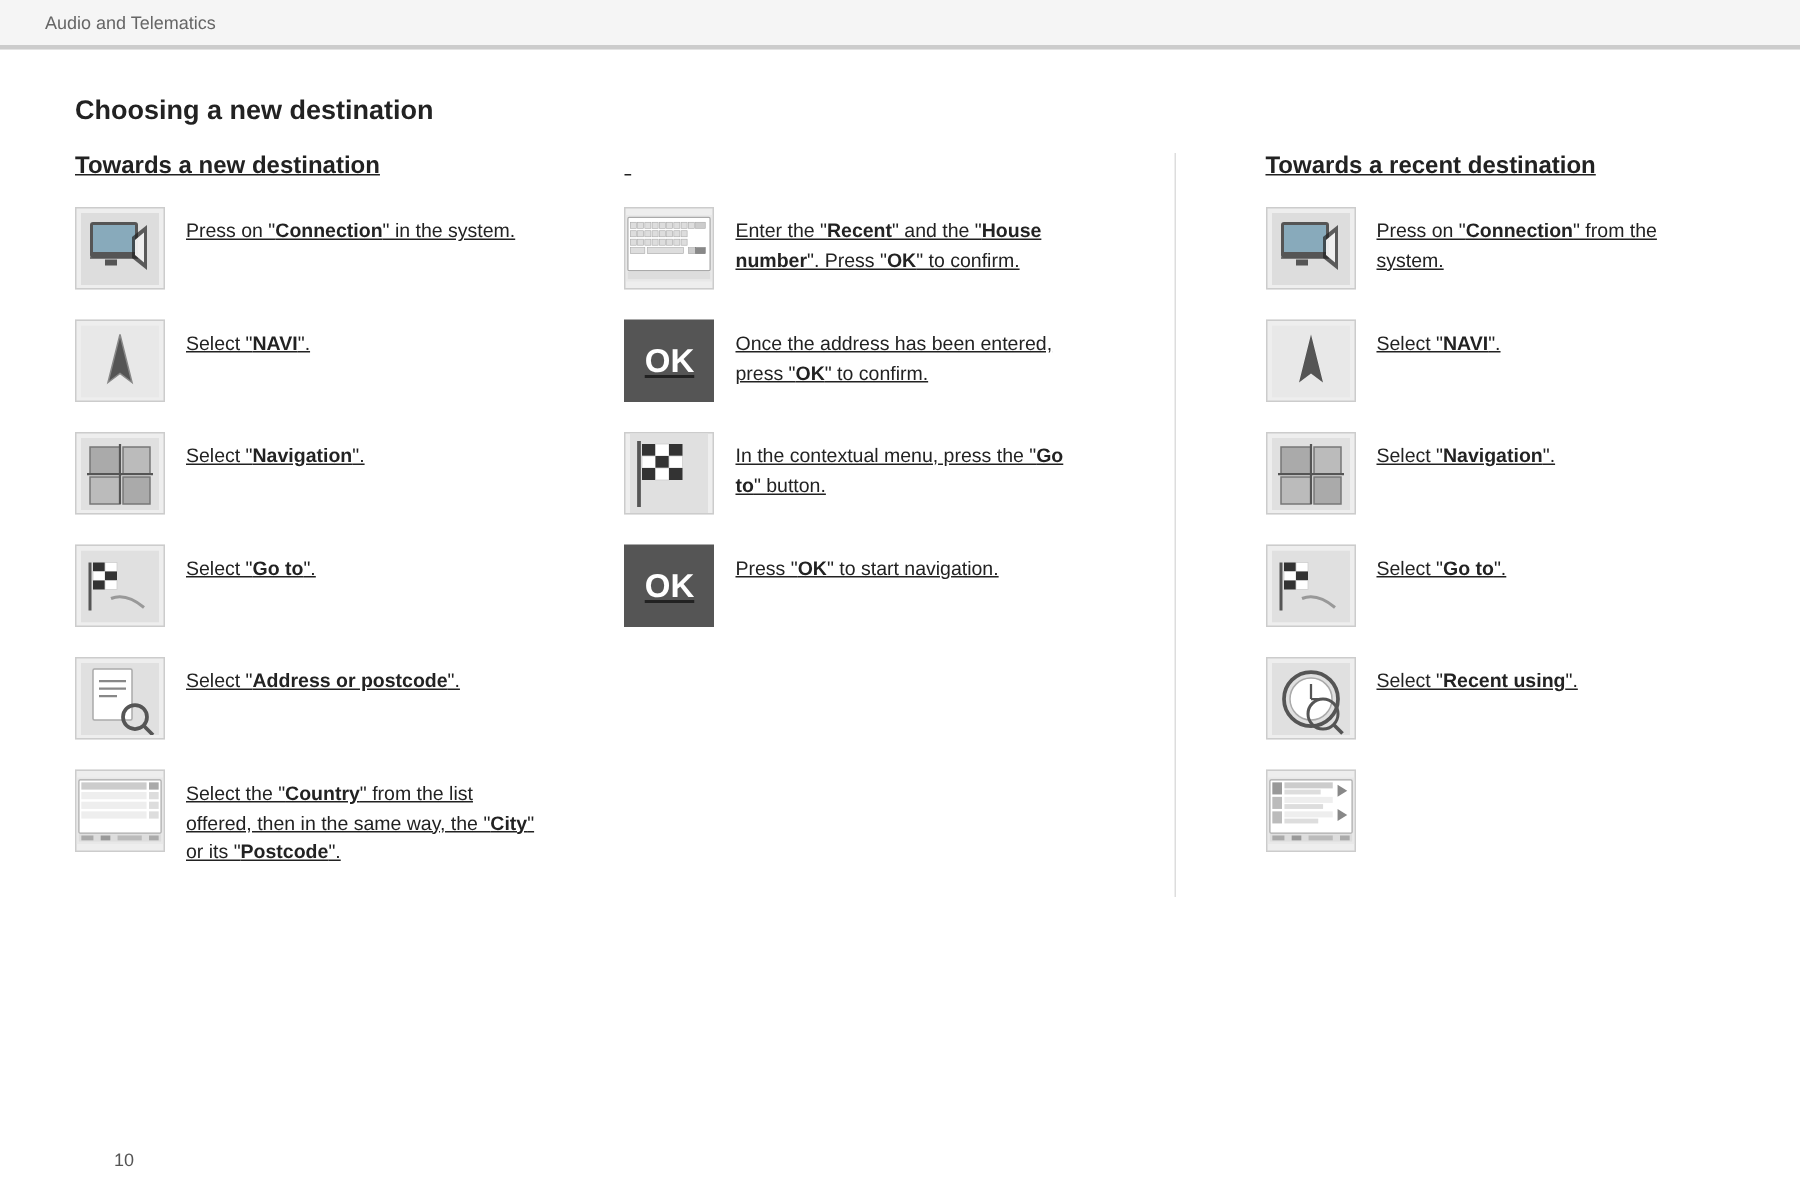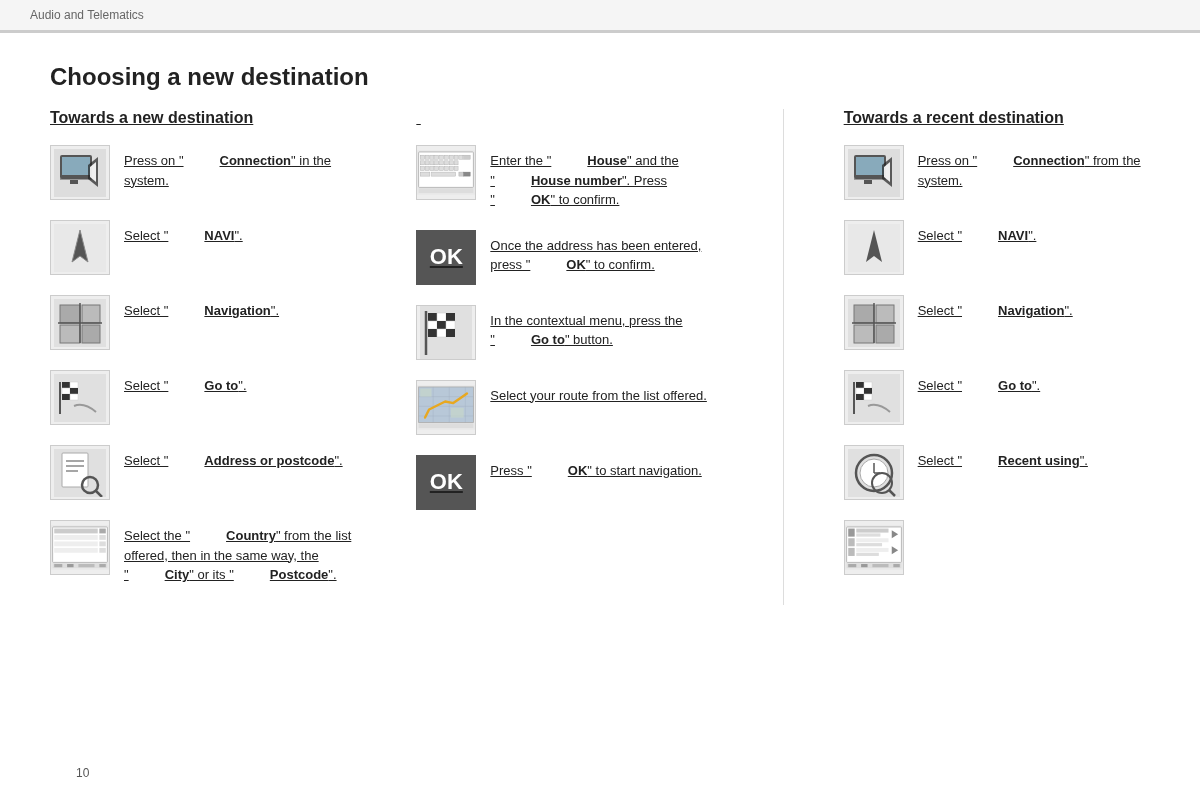--- a/index.html
+++ b/index.html
@@ -25,21 +25,21 @@
       color: #666;
     }
 
     
     .main-content {
       padding: 30px 50px 40px 50px;
     }
 
     
     .page-title {
-      font-size: 24px;
+      font-size: 18px;
       font-weight: bold;
       margin-bottom: 18px;
     }
 
     
     .columns {
       display: flex;
       gap: 60px;
       text-decoration: underline;
     }
@@ -76,21 +76,20 @@
     }
 
     .step-text {
       padding-top: 6px;
       font-size: 13px;
       line-height: 1.5;
     }
 
     .step-text b {
       font-weight: bold;
-      margin-left: 36px;
     }
 
     .ok-button {
       background: #555;
       color: #fff;
       font-size: 22px;
       font-weight: bold;
       width: 60px;
       height: 55px;
       display: flex;
@@ -284,21 +283,21 @@
             <rect x="46" y="20" width="5" height="5" fill="#ddd" stroke="#aaa" stroke-width="0.5"></rect>
 
             <rect x="4" y="27" width="12" height="5" fill="#ddd" stroke="#aaa" stroke-width="0.5"></rect>
             <rect x="18" y="27" width="30" height="5" fill="#ddd" stroke="#aaa" stroke-width="0.5"></rect>
             <rect x="52" y="27" width="6" height="5" fill="#ccc" stroke="#aaa" stroke-width="0.5"></rect>
             <rect x="58" y="27" width="8" height="5" fill="#888" stroke="#777" stroke-width="0.5"></rect>
 
             <rect x="2" y="47" width="68" height="6" fill="#ddd"></rect>
           </svg>
         </div>
-        <div class="step-text">Enter the "<b>House</b>" and the "<b>House number</b>". Press "<b>OK</b>" to confirm.</div>
+        <div class="step-text">Enter the "<b>Recent</b>" and the "<b>House number</b>". Press "<b>OK</b>" to confirm.</div>
       </div>
 
       <div class="step-row">
         <div class="step-icon ok-button">OK</div>
         <div class="step-text">Once the address has been entered, press "<b>OK</b>" to confirm.</div>
       </div>
 
       <div class="step-row">
         <div class="step-icon">
           <svg width="52" height="55" viewBox="0 0 52 55">
@@ -313,44 +312,20 @@
             <rect x="8" y="24" width="9" height="8" fill="#333"></rect>
             <rect x="17" y="24" width="9" height="8" fill="#fff" stroke="#ccc" stroke-width="0.5"></rect>
             <rect x="26" y="24" width="9" height="8" fill="#333"></rect>
 
             <line x1="6" y1="6" x2="6" y2="50" stroke="#555" stroke-width="2.5"></line>
           </svg>
         </div>
         <div class="step-text">In the contextual menu, press the "<b>Go to</b>" button.</div>
       </div>
 
-      <div class="step-row">
-        <div class="step-icon">
-          <svg width="72" height="55" viewBox="0 0 72 55">
-            <rect width="72" height="55" fill="#e8e8e8"></rect>
-
-            <rect x="2" y="2" width="68" height="44" fill="#b8c8d8" stroke="#aaa" stroke-width="1"></rect>
-
-            <line x1="2" y1="14" x2="70" y2="14" stroke="#a0b0c0" stroke-width="0.5"></line>
-            <line x1="2" y1="26" x2="70" y2="26" stroke="#a0b0c0" stroke-width="0.5"></line>
-            <line x1="2" y1="38" x2="70" y2="38" stroke="#a0b0c0" stroke-width="0.5"></line>
-            <line x1="20" y1="2" x2="20" y2="46" stroke="#a0b0c0" stroke-width="0.5"></line>
-            <line x1="40" y1="2" x2="40" y2="46" stroke="#a0b0c0" stroke-width="0.5"></line>
-            <line x1="60" y1="2" x2="60" y2="46" stroke="#a0b0c0" stroke-width="0.5"></line>
-
-            <path d="M10,40 L15,30 L25,25 L35,20 L45,22 L55,15 L62,10" stroke="#e8a820" stroke-width="3" fill="none" stroke-linecap="round" stroke-linejoin="round"></path>
-
-            <rect x="4" y="4" width="14" height="10" fill="#c8d8c8" opacity="0.6"></rect>
-            <rect x="42" y="28" width="16" height="12" fill="#c8d8c8" opacity="0.6"></rect>
-
-            <rect x="2" y="47" width="68" height="6" fill="#ddd"></rect>
-          </svg>
-        </div>
-        <div class="step-text">Select your route from the list offered.</div>
-      </div>
 
       <div class="step-row">
         <div class="step-icon ok-button">OK</div>
         <div class="step-text">Press "<b>OK</b>" to start navigation.</div>
       </div>
     </div>
 
     <div class="column-divider"></div>
 
     <div class="column">

